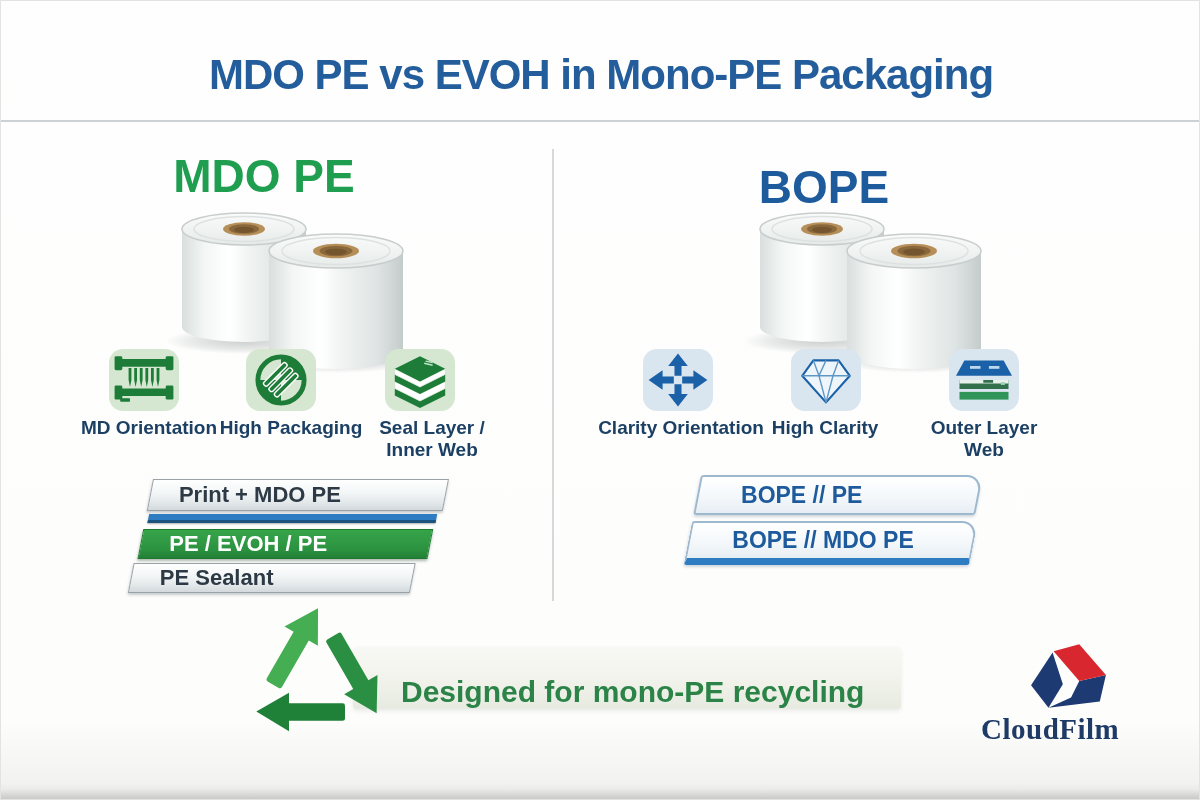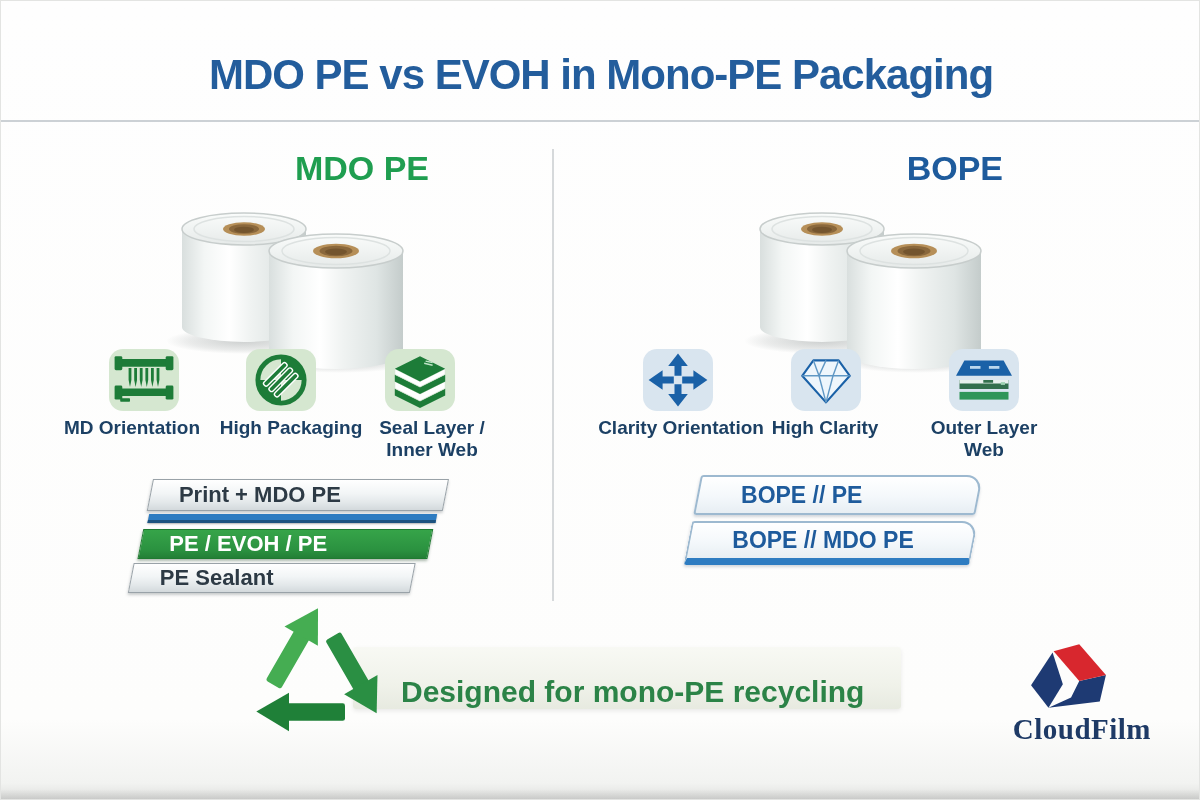--- a/index.html
+++ b/index.html
@@ -12,23 +12,23 @@
     box-sizing:border-box;
   }
   
   .title{
     position:absolute;top:50px;left:0;width:1200px;text-align:center;
     font-size:42px;font-weight:800;color:#235d9c;letter-spacing:-1px;
   }
   .title-rule{position:absolute;top:119px;left:0;width:1200px;height:2px;background:#ccd1d5;}
   .v-divider{position:absolute;left:551px;top:148px;width:2px;height:452px;background:#d6d9db;}
   
-  .col-heading{position:absolute;top:148px;width:330px;text-align:right;font-size:34px;font-weight:800;}
+  .col-heading{position:absolute;top:148px;width:330px;text-align:center;font-size:46px;font-weight:800;}
   .heading-left{left:98px;color:#1f9e50;}
-  .heading-right{left:672px;color:#1e5b9c;}
+  .heading-right{left:658px;color:#1e5b9c;margin-top:11px;}
   
   .rolls{position:absolute;width:280px;height:190px;}
   .rolls-left{left:148px;top:188px;}
   .rolls-right{left:726px;top:188px;}
   
   .tile{position:absolute;width:70px;height:62px;border-radius:14px;top:348px;}
   .tile-green{background:#d5e7d0;}
   .tile-blue{background:#d9e5ef;}
   .tile svg{position:absolute;left:0;top:0;width:70px;height:62px;}
   .feature-label{
@@ -69,21 +69,21 @@
     position:absolute;left:352px;top:646px;width:548px;height:62px;border-radius:3px;
     background:linear-gradient(180deg,#f8f9f4 0%,#f0f2ea 60%,#e7eae0 100%);
     box-shadow:0 2px 4px rgba(0,0,0,.08);
     display:flex;align-items:flex-end;
   }
   .banner-text{padding-left:48px;font-size:30px;font-weight:800;color:#2b8347;}
   .recycle{position:absolute;left:246px;top:598px;width:140px;height:148px;}
   
   .logo-mark{position:absolute;left:1028px;top:642px;width:80px;height:68px;}
   .brand-name{
-    position:absolute;left:980px;top:712px;width:170px;text-align:right;
+    position:absolute;left:980px;top:712px;width:170px;text-align:left;
     font-family:"Liberation Serif", serif;font-size:29px;font-weight:600;color:#1e3a66;letter-spacing:.5px;
   }
   .bottom-shade{position:absolute;left:0;bottom:0;width:1200px;height:10px;
     background:linear-gradient(180deg,rgba(0,0,0,0),rgba(0,0,0,.10));}
 </style>
 </head>
 <body>
 
 <div class="poster">
 
@@ -197,21 +197,21 @@
     <svg viewBox="0 0 100 88">
       <path d="M14,56 L50,74 L86,56 L86,66 L50,84 L14,66 Z" fill="#1d7c38"></path>
       <path d="M14,46 L50,64 L86,46 L86,56 L50,74 L14,56 Z" fill="#ffffff" stroke="#cfe0cc" stroke-width="1"></path>
       <path d="M14,36 L50,54 L86,36 L86,46 L50,64 L14,46 Z" fill="#1d7c38"></path>
       <path d="M14,28 L50,46 L86,28 L86,36 L50,54 L14,36 Z" fill="#ffffff" stroke="#cfe0cc" stroke-width="1"></path>
       <polygon points="50,10 86,28 50,46 14,28" fill="#1d7c38"></polygon>
       <path d="M56,20 l12,3 m-10,-6 l10,2" stroke="#bfe3c6" stroke-width="2" fill="none"></path>
     </svg>
   </div>
 
-  <div class="feature-label" style="left:56px;width:150px">MD Orientation</div>
+  <div class="feature-label" style="left:73px;width:150px">MD Orientation</div>
   <div class="feature-label" style="left:215px;width:150px">High Packaging</div>
   <div class="feature-label" style="left:366px;width:130px">Seal Layer / Inner Web</div>
 
   <div class="tile tile-blue" style="left:642px">
     <svg viewBox="0 0 100 88">
       <g fill="#1a61a7">
         <polygon points="50,6 64,24 55,24 55,38 45,38 45,24 36,24"></polygon>
         <polygon points="50,82 36,64 45,64 45,50 55,50 55,64 64,64"></polygon>
         <polygon points="8,44 28,30 28,39 44,39 44,49 28,49 28,58"></polygon>
         <polygon points="92,44 72,30 72,39 56,39 56,49 72,49 72,58"></polygon>

